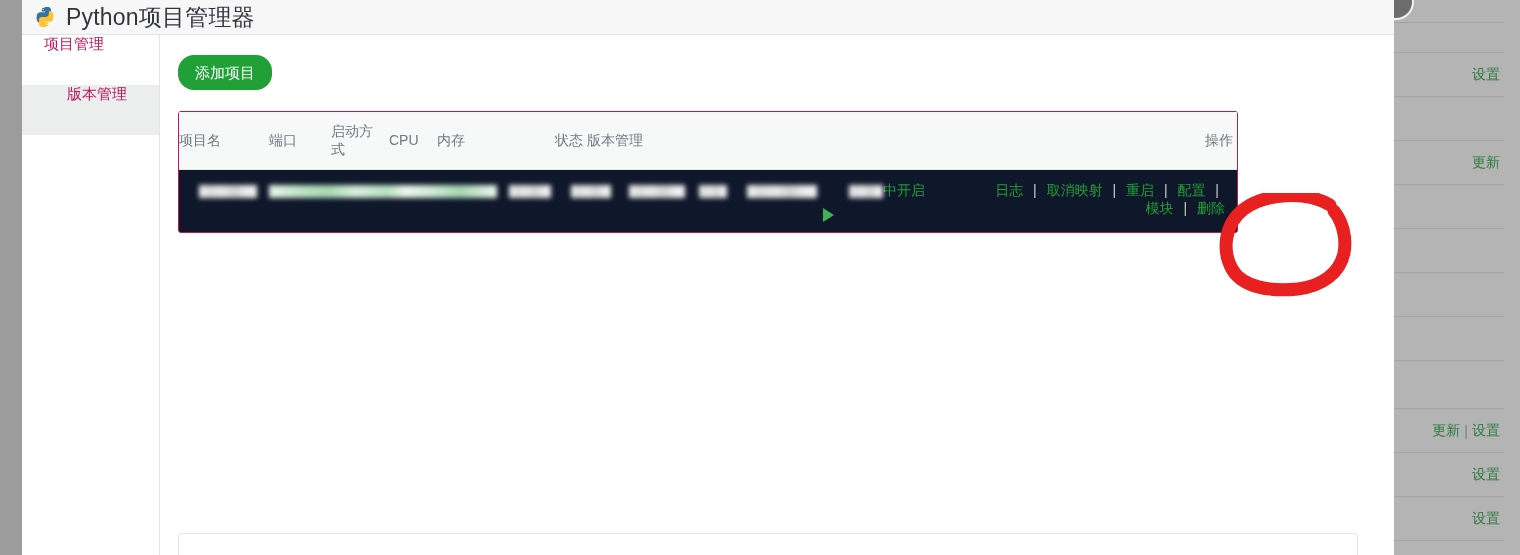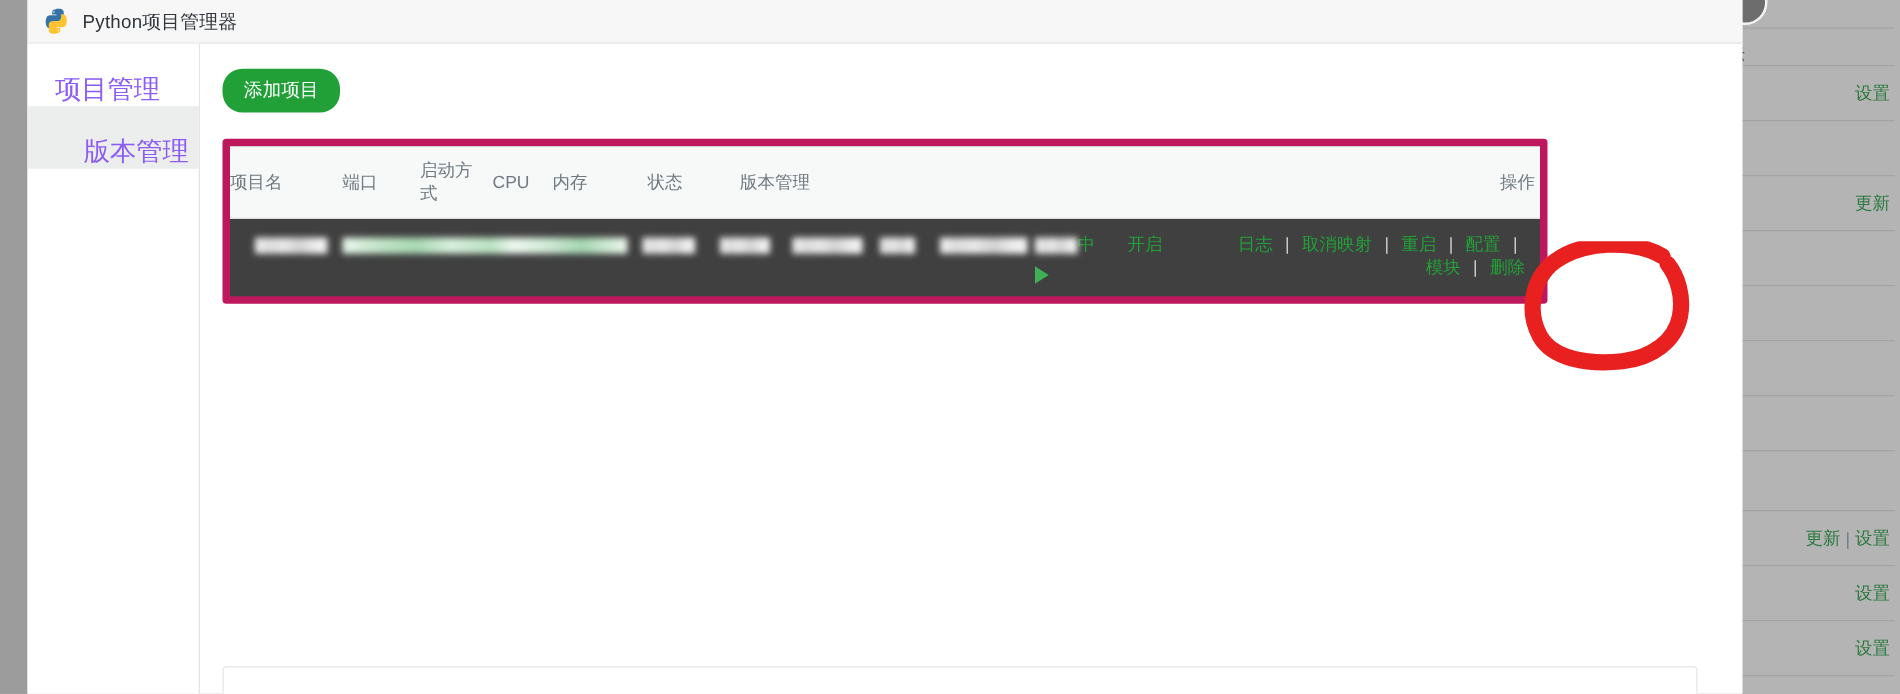--- a/index.html
+++ b/index.html
@@ -14,21 +14,21 @@
   
   #bg-layer {
     position: absolute; inset: 0;
     background: #b4b4b4;
   }
   #bg-left-strip {
     position: absolute; left: 0; top: 0; width: 22px; height: 555px;
     background: #9c9c9c;
   }
   #bg-right-panel {
-    position: absolute; right: 4px; top: 0; width: 140px; height: 545px;
+    position: absolute; right: 16px; top: 0; width: 140px; height: 545px;
   }
   .bg-row {
     position: absolute; left: 0; right: 0;
     border-top: 1px solid #a3a3a3;
     height: 44px;
     display: flex; align-items: center; justify-content: flex-end;
     padding-right: 4px;
     font-size: 14px;
     color: #2c7a3f;
   }
@@ -55,41 +55,41 @@
   
   #app-header {
     height: 35px;
     background: #f7f7f7;
     border-bottom: 1px solid #e4e4e4;
     display: flex; align-items: center;
     padding-left: 12px;
   }
   #python-logo { width: 22px; height: 22px; margin-right: 10px; flex: none; }
   #app-title {
-    font-size: 15px;
+    font-size: 23px;
     color: #30363c;
     letter-spacing: .2px;
   }
 
   
   #app-body { display: flex; height: 520px; }
 
   
   #sidebar {
     width: 138px; flex: none;
     border-right: 1px solid #e4e4e4;
     background: #ffffff;
     padding-top: 0;
   }
   .side-item {
     height: 50px;
-    display: flex; align-items: flex-end;
+    display: flex; align-items: flex-start;
     padding-left: 22px;
-    font-size: 21px;
-    color: #8b5cf6;
+    font-size: 15px;
+    color: #be185d;
     cursor: pointer;
     background: #ffffff;
   }
   .side-item.inactive { background: #eceded; padding-left: 45px; }
 
   
   #main { flex: 1; padding: 20px 18px 0 18px; position: relative; }
 
   #add-project-btn {
     display: inline-block;
@@ -101,23 +101,23 @@
     padding: 10px 17px;
     cursor: pointer;
     font-family: inherit;
     line-height: 1;
   }
 
   
   #project-table {
     margin-top: 21px;
     width: 1060px;
-    border: 6px solid #be185d;
+    border: 1px solid #be185d;
     border-radius: 3px;
-    background: #404040;
+    background: #0f172a;
     font-size: 14px;
   }
   .thead {
     display: flex;
     background: #f7f8f8;
     border-bottom: 1px solid #e6e6e6;
     color: #6f7980;
     min-height: 58px;
     align-items: center;
   }
@@ -130,21 +130,21 @@
   }
 
   
   .c-name   { width: 90px;  padding-left: 12px; }
   .c-path   { width: 240px; }
   .c-port   { width: 62px;  }
   .c-launch { width: 58px;  }
   .c-pyver  { width: 70px;  }
   .c-cpu    { width: 48px;  }
   .c-mem    { width: 76px;  }
-  .c-status { width: 74px;  }
+  .c-status { width: 74px; text-align: right;  }
   .c-boot   { width: 74px;  }
   .c-ops    { flex: 1; text-align: right; padding-right: 12px; }
 
   
   .blur {
     display: inline-block;
     height: 13px;
     border-radius: 1px;
     background: linear-gradient(90deg,#f3f3f3 0%,#dcdcdc 18%,#e8e8e8 40%,#d2d2d2 62%,#ececec 82%,#f5f5f5 100%);
     filter: blur(2.4px);

